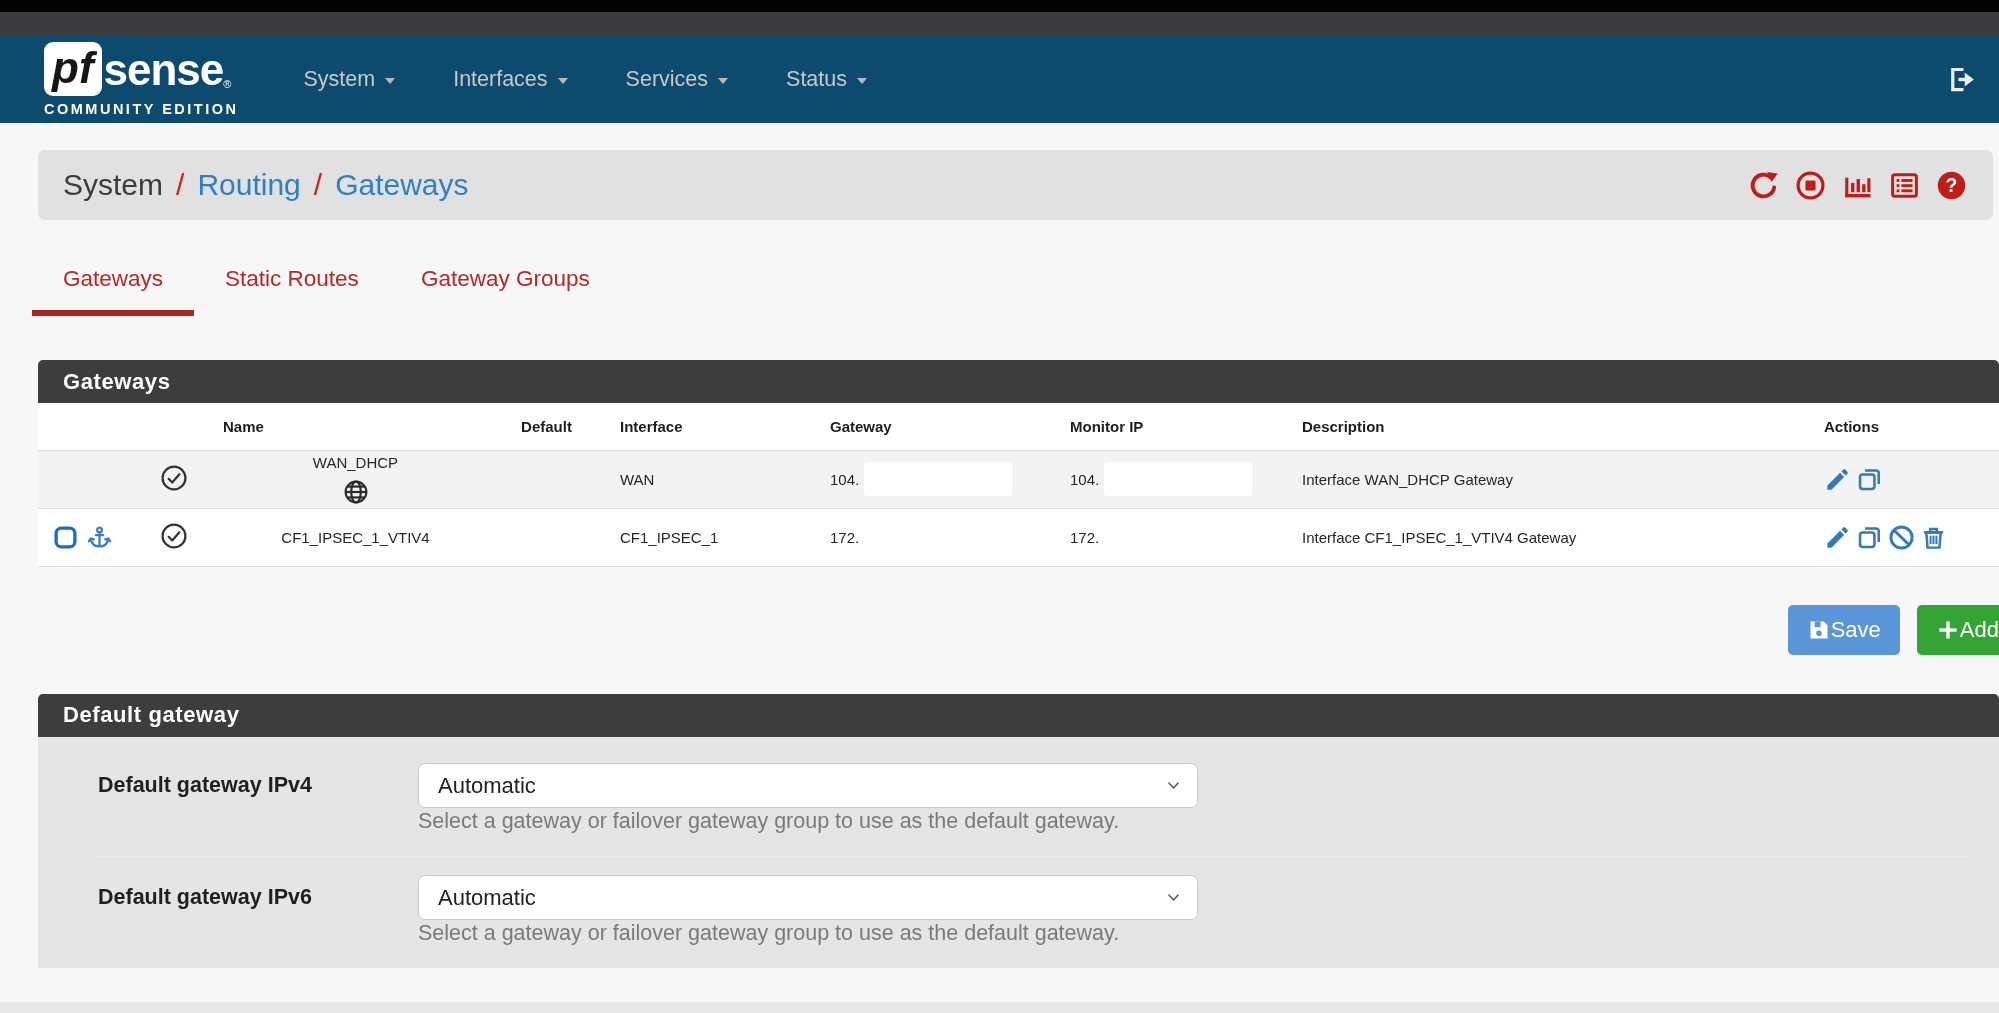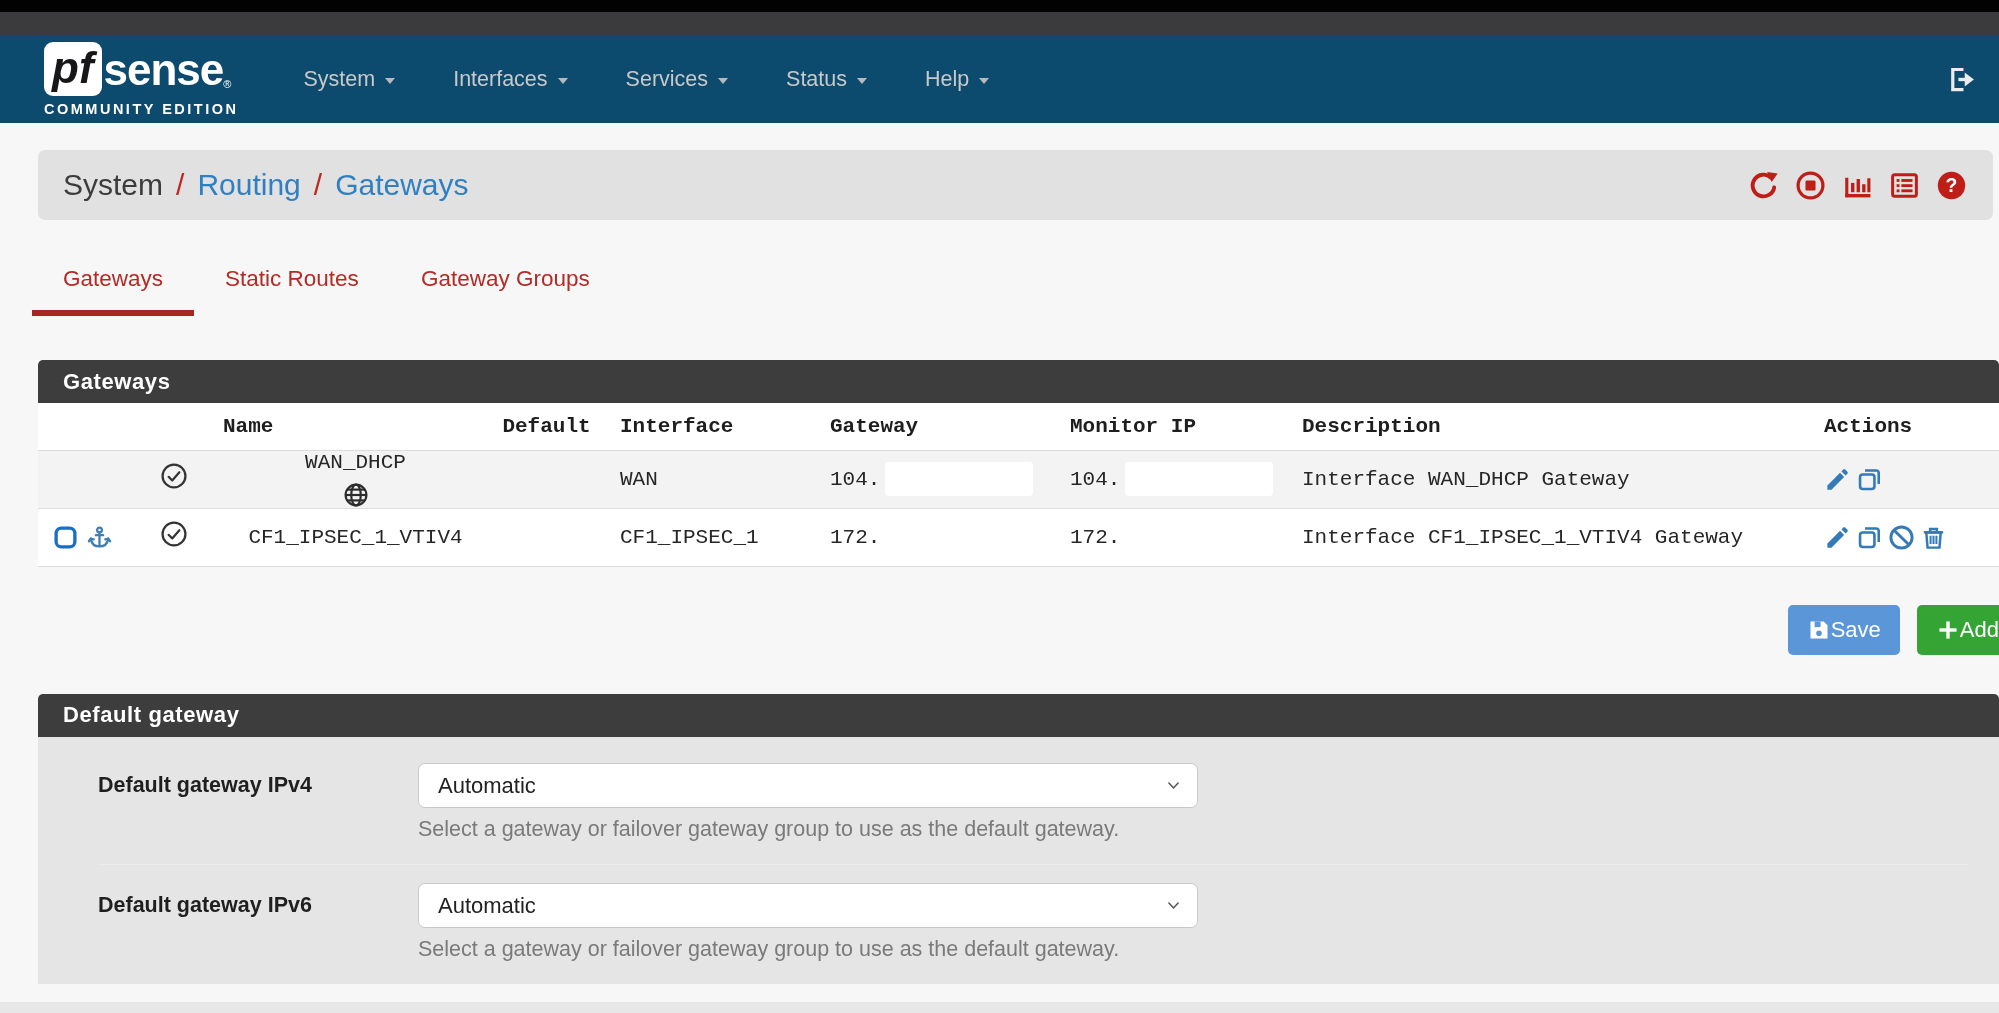--- a/index.html
+++ b/index.html
@@ -42,21 +42,21 @@
   .tabs { display:flex; list-style:none; margin:46px 0 0 32px; }
   .tab { position:relative; color:#b52a24; font-size:22.5px; padding:0 31px 24px 31px; cursor:pointer; }
   .tab.active::after { content:""; position:absolute; left:0; right:0; bottom:0; height:6px; background:#a82622; }
 
   
   .panel { margin:44px 0 0 38px; width:1961px; background:#fff; }
   .panel-head { height:43px; background:#3d3d3d; border-radius:5px 5px 0 0; display:flex; align-items:center;
                 padding:0 25px; color:#fff; font-weight:bold; font-size:22px; letter-spacing:.6px; }
 
   
-  table { border-collapse:collapse; width:100%; table-layout:fixed; font-size:21px; color:#262626;font-family:Liberation Mono, monospace; }
+  table { border-collapse:collapse; width:100%; table-layout:fixed; font-size:15px; color:#262626; }
   thead th { font-weight:bold; height:47px; text-align:left; color:#1e1e1e; }
   th.c-default { text-align:center; }
   th.pad20 { padding-left:20px; } th.pad15 { padding-left:15px; } th.pad12 { padding-left:12px; } th.pad14 { padding-left:14px; }
   tbody tr { border-top:1px solid #dcdcdc; border-bottom:1px solid #dcdcdc; }
   tbody tr.striped { background:#f3f3f3; }
   tbody td { height:58px; vertical-align:middle; }
   .cell-select { display:flex; align-items:center; gap:9px; padding-left:15px; color:#1a6fc4; }
   .cell-select .ico { width:25px; height:25px; cursor:pointer; }
   .anchor-ico { color:#3f7fb5; }
   .cell-status { text-align:center; }
@@ -80,21 +80,21 @@
   
   .panel2 { margin-top:39px; }
   .panel-body { background:#e5e5e5; padding-top:26px; }
   .form-row { display:flex; align-items:flex-start; margin:0 30px 0 60px; padding-bottom:22px; }
   .form-row + .form-row { border-top:1px solid #ececec; padding-top:18px; }
   .form-label { width:320px; font-weight:bold; font-size:21.5px; color:#1f1f1f; padding-top:10px; }
   .select-wrap { position:relative; width:780px; }
   select { width:780px; height:45px; font-size:22px; padding:0 44px 0 19px; border:1px solid #c9c9c9; border-radius:7px;
            appearance:none; -webkit-appearance:none; background:#fff; color:#222; font-family:inherit; }
   .chev { position:absolute; right:16px; top:14px; width:17px; height:17px; color:#555; pointer-events:none; }
-  .help-text { margin-top:9px; font-size:21.5px; color:#7a7a7a; }
+  .help-text { margin-top:1px; font-size:21.5px; color:#7a7a7a; }
 
   .bottom-strip { position:absolute; left:0; bottom:0; width:100%; height:11px; background:#e7e7e8; }
 </style>
 </head>
 <body>
 
 <div class="page">
   <div class="win-strip1"></div>
   <div class="win-strip2"></div>
 
@@ -115,24 +115,20 @@
         <li class="nav-item">
           <span>Interfaces</span>
           <span class="caret"></span>
         </li>
         <li class="nav-item">
           <span>Services</span>
           <span class="caret"></span>
         </li>
         <li class="nav-item">
           <span>Status</span>
-          <span class="caret"></span>
-        </li>
-        <li class="nav-item">
-          <span>Help</span>
           <span class="caret"></span>
         </li>
       </ul>
     <span class="logout ico" id="logout-icon">
         <svg viewBox="0 0 24 24" fill="currentColor">
           <path d="M13.5 3v2.5H6.5v13h7V21H4V3z"></path>
           <polygon points="14.5,6.6 21.6,12 14.5,17.4"></polygon>
           <rect x="9.6" y="10.7" width="7" height="2.6"></rect>
         </svg>
       </span>

